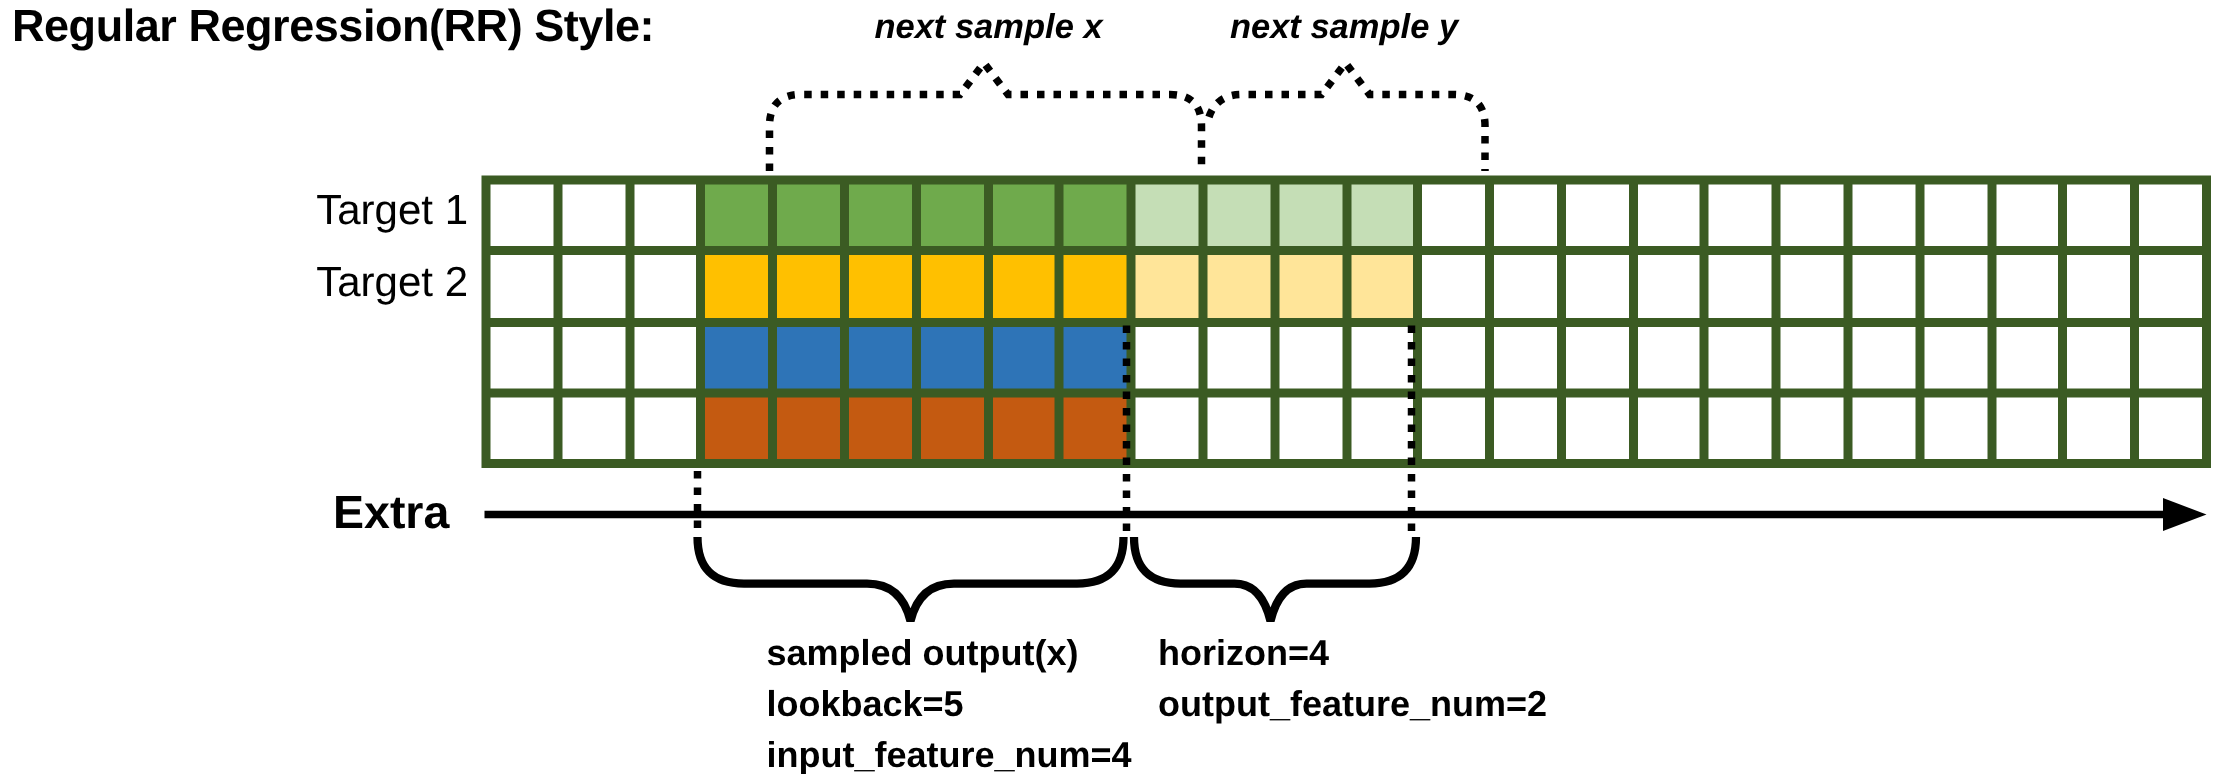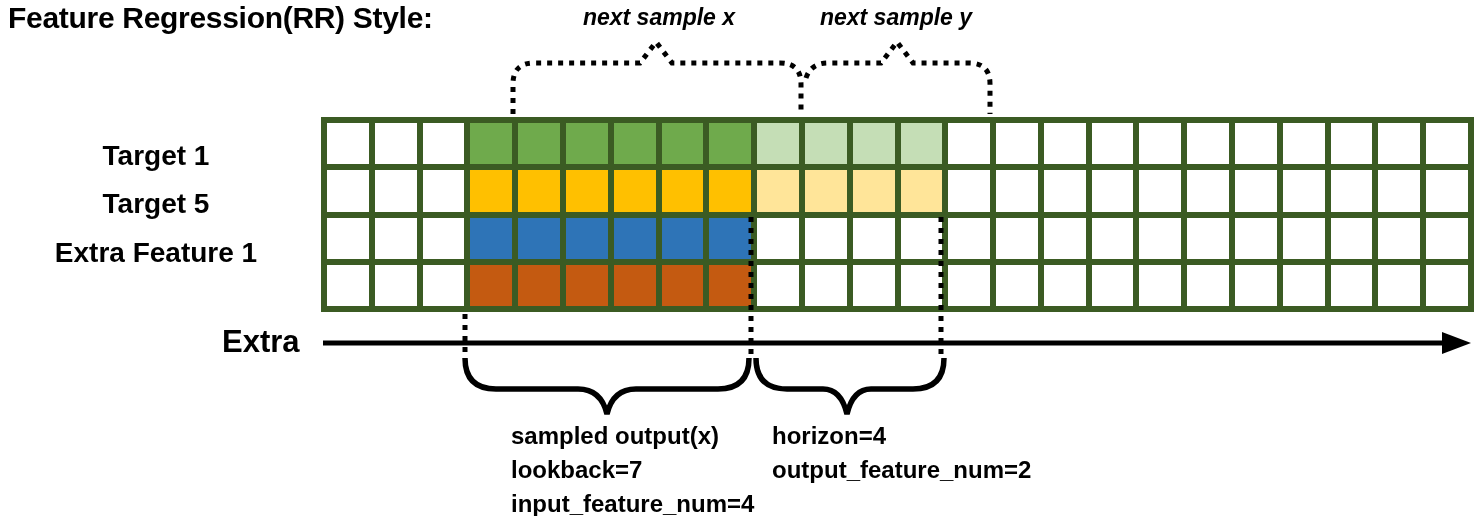--- a/index.html
+++ b/index.html
@@ -11,22 +11,22 @@
     position:absolute; left:8px; top:1px;
     font-size:30px; font-weight:700; letter-spacing:-0.3px;
   }
   .ns-label {
     position:absolute; top:4px; transform:translateX(-50%);
     font-style:italic; font-weight:700; font-size:23px; white-space:nowrap;
   }
   .ns-x { left:659px; }
   .ns-y { left:896px; }
   .row-label {
-    position:absolute; left:0; width:312px; text-align:center;
-    font-size:28px; font-weight:700; white-space:nowrap;margin-top:16px;
+    position:absolute; left:0; width:312px; text-align:right;
+    font-size:28px; font-weight:400; white-space:nowrap;
   }
   .row-label.r0 { top:124px; }
   .row-label.r1 { top:172px; }
   .row-label.r2 { top:221px; }
   .row-label.r3 { top:269px; }
   .sample-grid {
     position:absolute; left:321px; top:117px; width:1153px; height:195px;
     box-sizing:border-box; display:grid;
     grid-template-columns:repeat(24, 1fr);
     grid-template-rows:repeat(4, 1fr);
@@ -47,28 +47,27 @@
   }
   .caption p { margin:0; }
   .caption-input { left:511px; }
   .caption-output { left:772px; }
 </style>
 </head>
 <body>
 
 <div class="canvas">
 
-  <div class="title">Feature Regression(RR) Style:</div>
+  <div class="title">Regular Regression(RR) Style:</div>
 
   <div class="ns-label ns-y">next sample y</div>
   <div class="ns-label ns-x">next sample x</div>
 
   <div class="row-label r0">Target 1</div>
-  <div class="row-label r1">Target 5</div>
-  <div class="row-label r2">Extra Feature 1</div>
+  <div class="row-label r1">Target 2</div>
 
   <div class="sample-grid" id="sample-grid" style="background: rgb(59, 91, 35);">
       <div class="cell" style="background: rgb(255, 255, 255);"></div>
       <div class="cell" style="background: rgb(255, 255, 255);"></div>
       <div class="cell" style="background: rgb(255, 255, 255);"></div>
       <div class="cell" style="background: rgb(111, 170, 76);"></div>
       <div class="cell" style="background: rgb(111, 170, 76);"></div>
       <div class="cell" style="background: rgb(111, 170, 76);"></div>
       <div class="cell" style="background: rgb(111, 170, 76);"></div>
       <div class="cell" style="background: rgb(111, 170, 76);"></div>
@@ -177,21 +176,21 @@
     <line x1="323" y1="343" x2="1446" y2="343" stroke="#000" stroke-width="5"></line>
     <polygon points="1442,332 1442,354 1471,343" fill="#000"></polygon>
 
     <path d="M 465 358 Q 465 389 496 389 L 578 389 Q 601 389 607 414 Q 613 389 636 389 L 718 389 Q 749 389 749 358" fill="none" stroke="#000" stroke-width="5.5"></path>
 
     <path d="M 756 358 Q 756 389 787 389 L 823 389 Q 841 389 847 414 Q 853 389 871 389 L 913 389 Q 944 389 944 358" fill="none" stroke="#000" stroke-width="5.5"></path>
   </svg>
 
   <div class="caption caption-input">
     <p>sampled output(x)</p>
-    <p>lookback=7</p>
+    <p>lookback=5</p>
     <p>input_feature_num=4</p>
   </div>
   <div class="caption caption-output">
     <p>horizon=4</p>
     <p>output_feature_num=2</p>
   </div>
 
 </div>
 
 </body></html>

